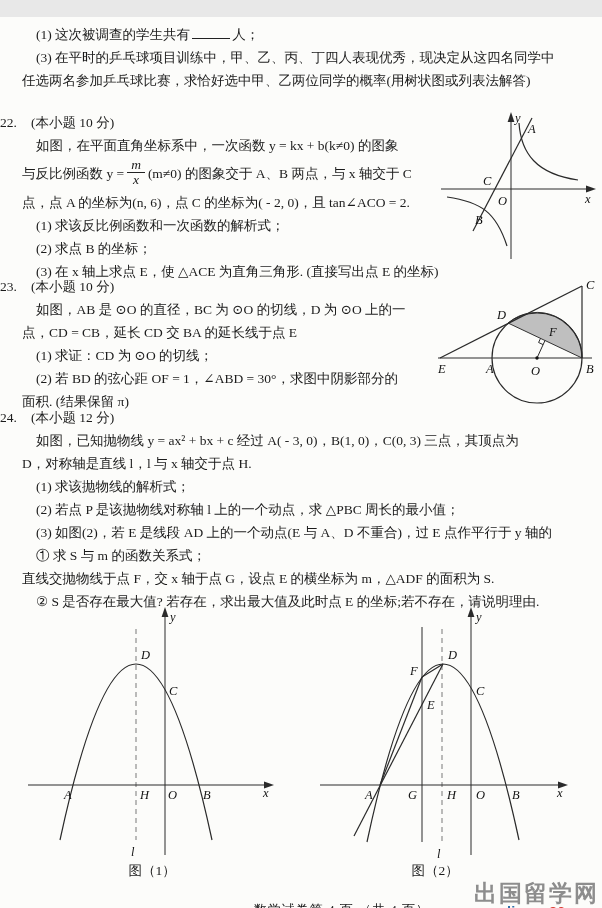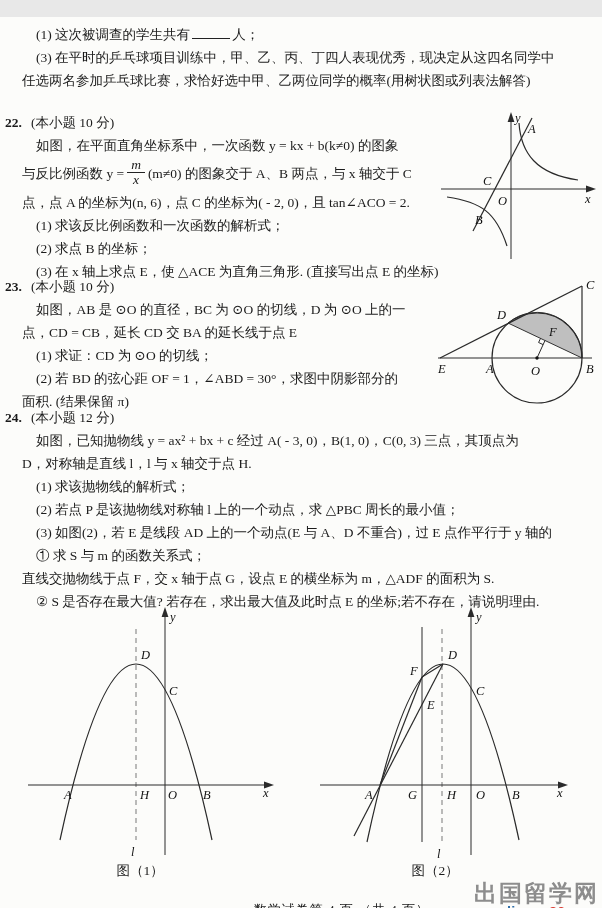--- a/index.html
+++ b/index.html
@@ -4,21 +4,21 @@
 <style>
   *{box-sizing:border-box;margin:0;padding:0}
   body{background:#e8e8e8}
   .page{position:relative;width:602px;height:908px;background:#fcfcfa;
         font-family:"Liberation Serif","DejaVu Serif",serif;font-size:13.5px;
         color:#1b1b1b;overflow:hidden;margin:17px auto}
   .blk{position:absolute;left:0;width:602px}
   .ln{line-height:23px;white-space:nowrap}
   .i1{padding-left:36px}
   .i0{padding-left:22px}
-  .qnum{display:inline-block;width:31px;padding-left:5px;font-weight:bold}
+  .qnum{display:inline-block;width:31px;font-weight:normal}
   .fracline{line-height:34px}
   .frac{display:inline-block;vertical-align:middle;text-align:center;line-height:1.05;
         font-style:italic;margin:0 3px;transform:translateY(-2px)}
   .fr-n{display:block;border-bottom:1px solid #222;padding:0 4px}
   .fr-d{display:block}
   .blank{display:inline-block;width:38px;height:13px;border-bottom:1.4px solid #222;margin:0 2px}
   svg.fig{position:absolute;overflow:visible}
   svg.fig text{font-family:"Liberation Serif","DejaVu Serif",serif;font-style:italic;
         font-size:12.5px;fill:#111}
   .st{stroke:#2a2a2a;fill:none;stroke-width:1.2}
@@ -120,21 +120,21 @@
     <text x="121" y="56">D</text>
     <text x="149" y="92">C</text>
     <text x="44" y="196">A</text>
     <text x="120" y="196">H</text>
     <text x="148" y="196">O</text>
     <text x="183" y="196">B</text>
     <text x="150" y="18">y</text>
     <text x="243" y="194">x</text>
     <text x="111" y="253">l</text>
   </svg>
-  <div class="caption" style="left:95px">图（1）</div>
+  <div class="caption" style="left:107px">图（1）</div>
 
   <svg class="fig" style="left:310px;top:586px" width="292" height="258" viewBox="0 0 292 258">
     <line class="dash" x1="132" y1="26" x2="132" y2="241"></line>
     <line class="thin" x1="112" y1="24" x2="112" y2="239" stroke-width="1.2"></line>
     <line class="thin" x1="161" y1="10" x2="161" y2="252"></line>
     <polygon class="arr" points="161,4 157.6,14 164.4,14"></polygon>
     <line class="thin" x1="10" y1="182" x2="251" y2="182"></line>
     <polygon class="arr" points="258,182 248,178.6 248,185.4"></polygon>
     <path class="st" d="M57,239 Q95,61 133,61 Q171,61 209,237"></path>
     <line class="st" x1="133" y1="61" x2="44" y2="233"></line>

